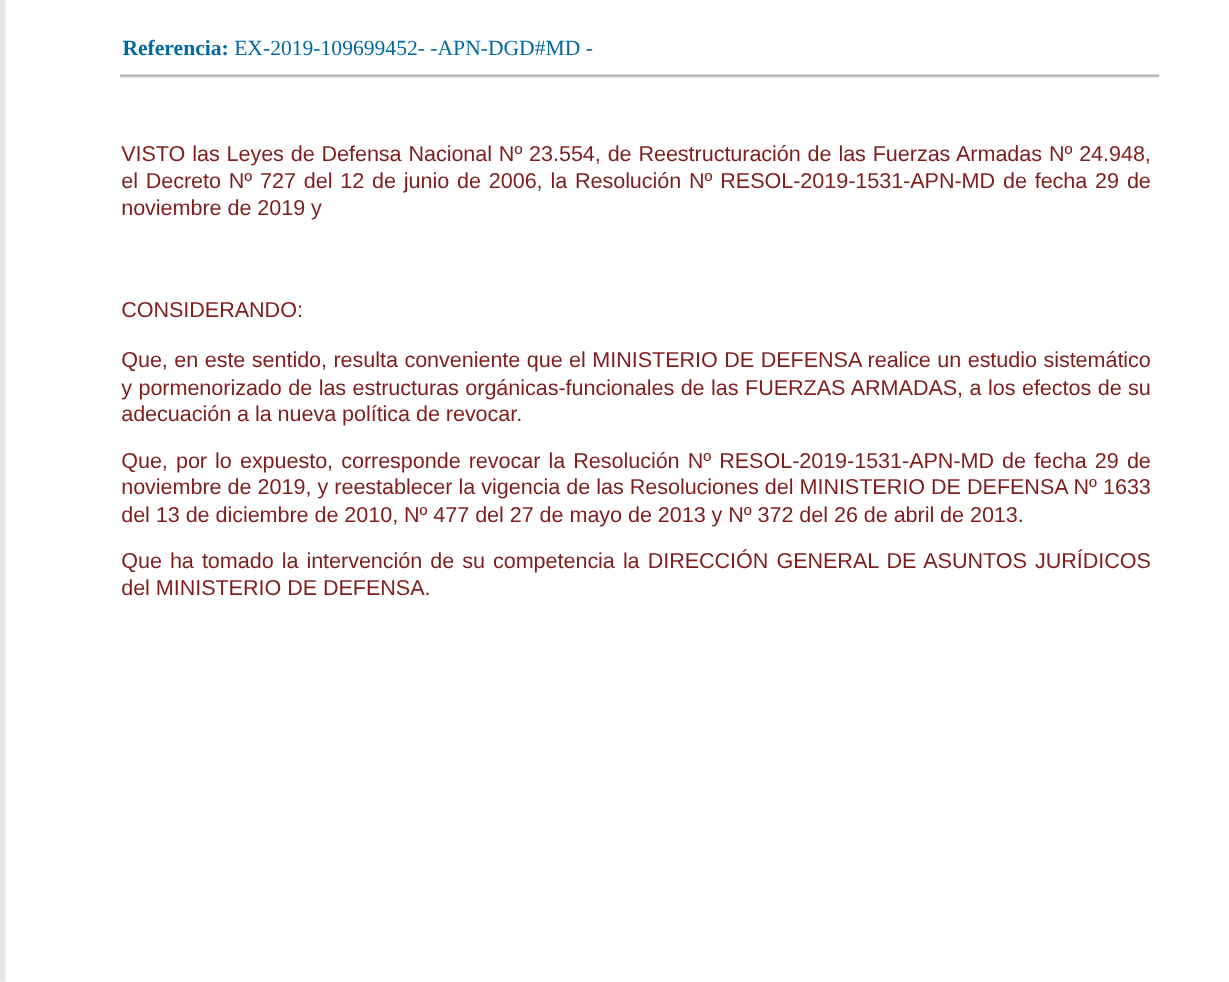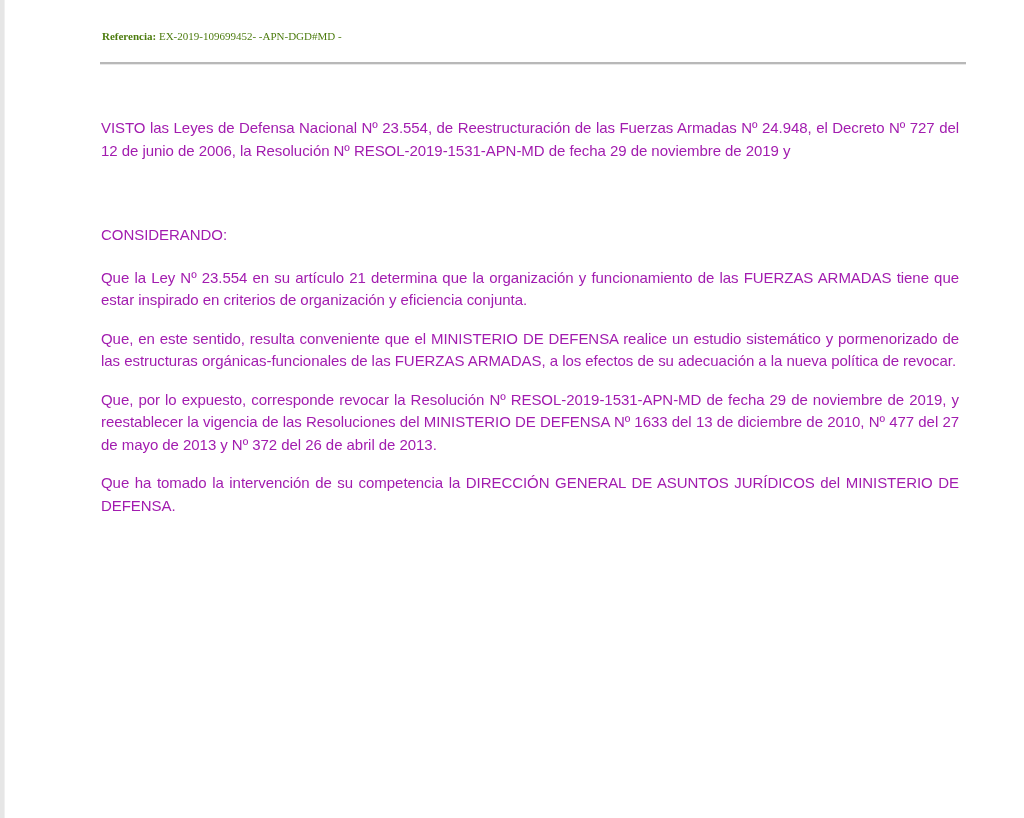--- a/index.html
+++ b/index.html
@@ -27,45 +27,45 @@
       left: 0;
       top: 0;
       width: 1024px;
       height: 818px;
     }
     .reference {
       position: absolute;
       left: 102px;
       top: 30px;
       font-family: "Liberation Serif", serif;
-      font-size: 11px;
-      color: #4d7c0f;
+      font-size: 18px;
+      color: #0369a1;
       white-space: nowrap;
     }
     .reference .ref-label {
       font-weight: bold;
     }
     .rule {
       position: absolute;
       left: 100px;
       top: 62px;
       width: 866px;
       height: 0;
       border-top: 2px solid #b8b8b8;
       box-shadow: 0 1px 0 #e8e8e8;
     }
     .body-text {
       position: absolute;
       left: 101px;
       top: 117px;
       width: 858px;
       font-family: "Liberation Sans", sans-serif;
-      font-size: 15px;
+      font-size: 18px;
       line-height: 22.5px;
-      color: #a21caf;
+      color: #7f1d1d;
       text-align: justify;
     }
     .para {
       margin: 0;
       text-align: justify;
       letter-spacing: -0.05px;
     }
     .visto { margin-bottom: 62px; }
     .considerando { margin-bottom: 20px; }
     .consid-item { margin-bottom: 16px; }
@@ -80,18 +80,17 @@
     <span class="ref-label">Referencia:</span><span class="ref-value"> EX-2019-109699452- -APN-DGD#MD -</span>
   </div>
 
   <div class="rule"></div>
 
   <div class="body-text">
     <p class="para visto">VISTO las Leyes de Defensa Nacional Nº 23.554, de Reestructuración de las Fuerzas Armadas Nº 24.948, el Decreto Nº 727 del 12 de junio de 2006, la Resolución Nº RESOL-2019-1531-APN-MD de fecha 29 de noviembre de 2019 y</p>
 
     <p class="para considerando">CONSIDERANDO:</p>
 
-    <p class="para consid-item">Que la Ley Nº 23.554 en su artículo 21 determina que la organización y funcionamiento de las FUERZAS ARMADAS tiene que estar inspirado en criterios de organización y eficiencia conjunta.</p>
     <p class="para consid-item">Que, en este sentido, resulta conveniente que el MINISTERIO DE DEFENSA realice un estudio sistemático y pormenorizado de las estructuras orgánicas-funcionales de las FUERZAS ARMADAS, a los efectos de su adecuación a la nueva política de revocar.</p>
     <p class="para consid-item">Que, por lo expuesto, corresponde revocar la Resolución  Nº RESOL-2019-1531-APN-MD de fecha 29 de noviembre de 2019, y reestablecer la vigencia de las Resoluciones del MINISTERIO DE DEFENSA Nº 1633 del 13 de diciembre de 2010, Nº 477 del 27 de mayo de 2013 y Nº 372 del 26 de abril de 2013.</p>
     <p class="para consid-item">Que ha tomado la intervención de su competencia la DIRECCIÓN GENERAL DE ASUNTOS JURÍDICOS del MINISTERIO DE DEFENSA.</p>
   </div>
 </div>
 
 </body></html>

